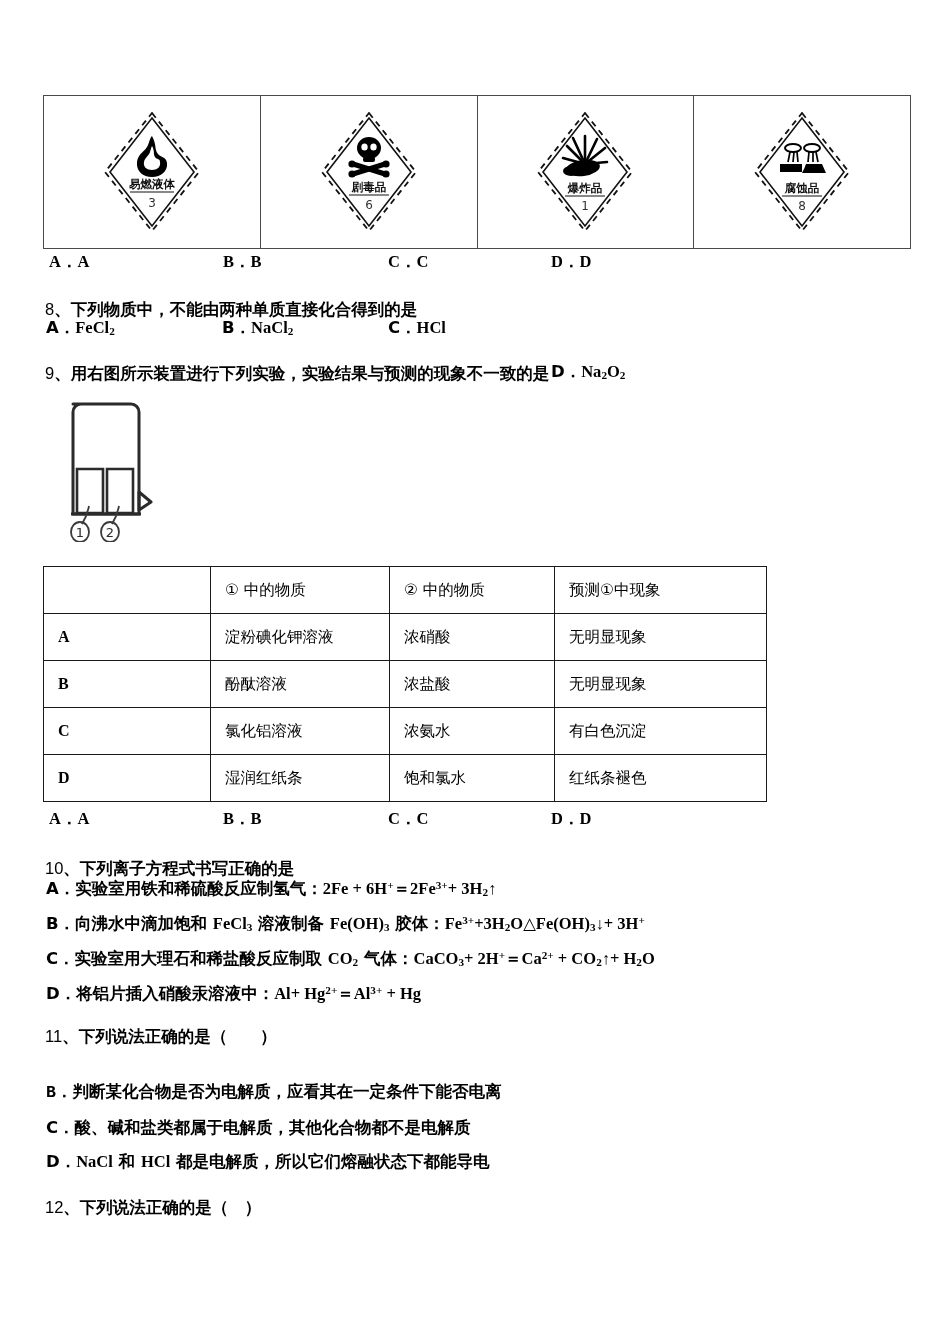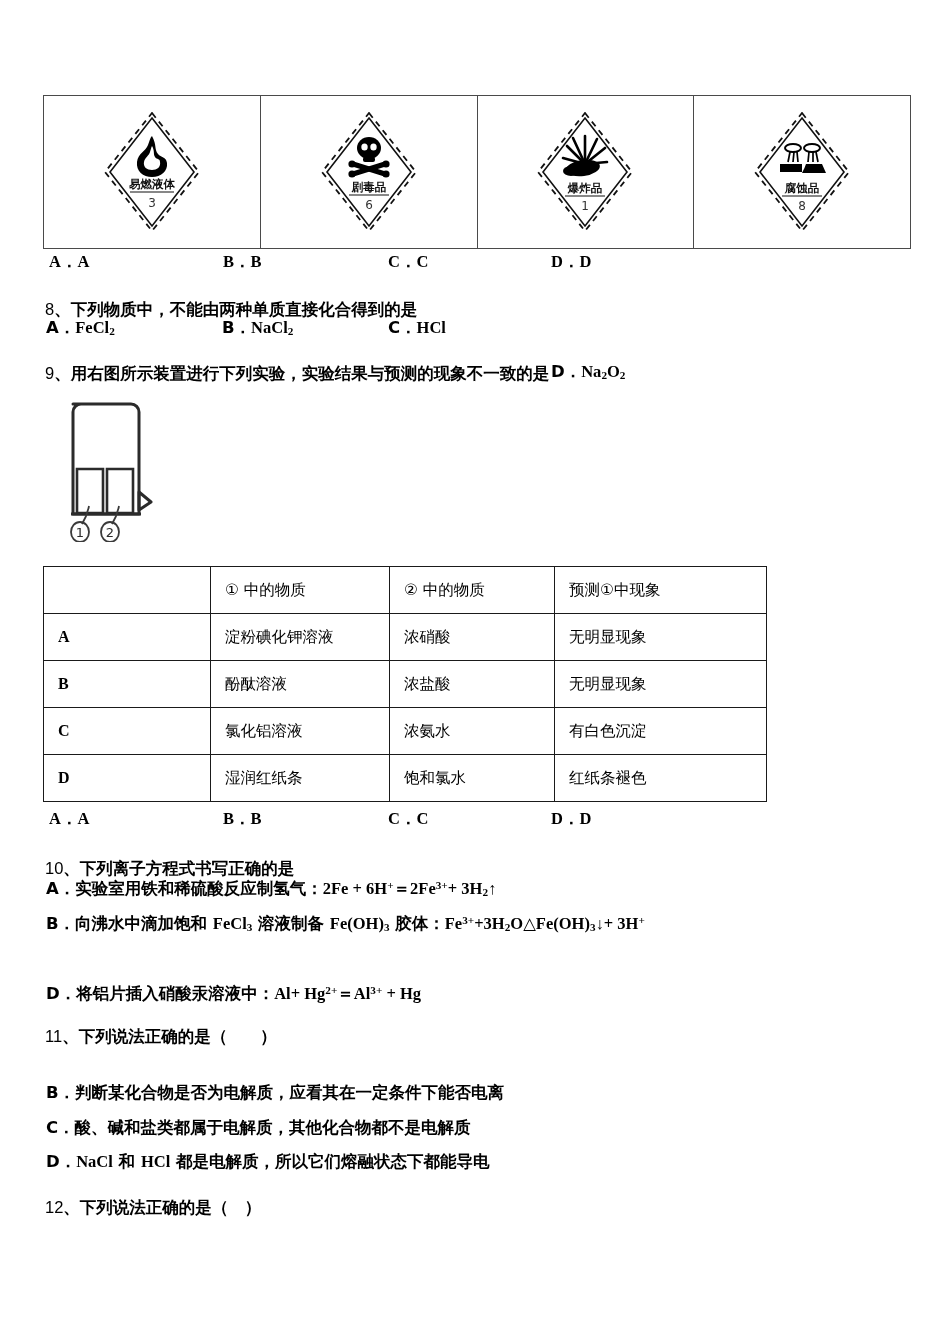--- a/index.html
+++ b/index.html
@@ -319,30 +319,33 @@
   </div>
 
   <div class="txt opt" style="left:35px; top:879px;">
     <span>A．</span><span>实验室用铁和稀硫酸反应制氢气：</span><span class="lat">2Fe + 6H<sup>+</sup>＝2Fe<sup>3+</sup>+ 3H<sub>2</sub>↑</span>
   </div>
 
   <div class="txt opt" style="left:35px; top:914px;">
     <span>B．</span><span>向沸水中滴加饱和 </span><span class="lat">FeCl<sub>3</sub></span><span> 溶液制备 </span><span class="lat">Fe(OH)<sub>3</sub></span><span> 胶体：</span><span class="lat">Fe<sup>3+</sup>+3H<sub>2</sub>O△Fe(OH)<sub>3</sub>↓+ 3H<sup>+</sup></span>
   </div>
 
+  <div class="txt opt" style="left:35px; top:949px;">
+    <span>C．</span><span>实验室用大理石和稀盐酸反应制取 </span><span class="lat">CO<sub>2</sub></span><span> 气体：</span><span class="lat">CaCO<sub>3</sub>+ 2H<sup>+</sup>＝Ca<sup>2+</sup> + CO<sub>2</sub>↑+ H<sub>2</sub>O</span>
+  </div>
 
   <div class="txt opt" style="left:35px; top:984px;">
     <span>D．</span><span>将铝片插入硝酸汞溶液中：</span><span class="lat">Al+ Hg<sup>2+</sup>＝Al<sup>3+</sup> + Hg</span>
   </div>
 
   <div class="txt q-num" style="left:34px; top:1015px;">
     <span>11</span><span class="zh">、</span><span class="zh">下列说法正确的是（　　）</span>
   </div>
 
-  <div class="txt opt" style="left:35px; top:1083px;">B．判断某化合物是否为电解质，应看其在一定条件下能否电离</div>
+  <div class="txt opt" style="left:35px; top:1083px;font-family:Liberation Mono, monospace;">B．判断某化合物是否为电解质，应看其在一定条件下能否电离</div>
   <div class="txt opt" style="left:35px; top:1118px;">C．酸、碱和盐类都属于电解质，其他化合物都不是电解质</div>
   <div class="txt opt" style="left:35px; top:1152px;text-align:right;">
     <span>D．</span><span class="lat">NaCl</span><span> 和 </span><span class="lat">HCl</span><span> 都是电解质，所以它们熔融状态下都能导电</span>
   </div>
 
   <div class="txt q-num" style="left:34px; top:1186px;">
     <span>12</span><span class="zh">、</span><span class="zh">下列说法正确的是（　）</span>
   </div>
 
 </div>

